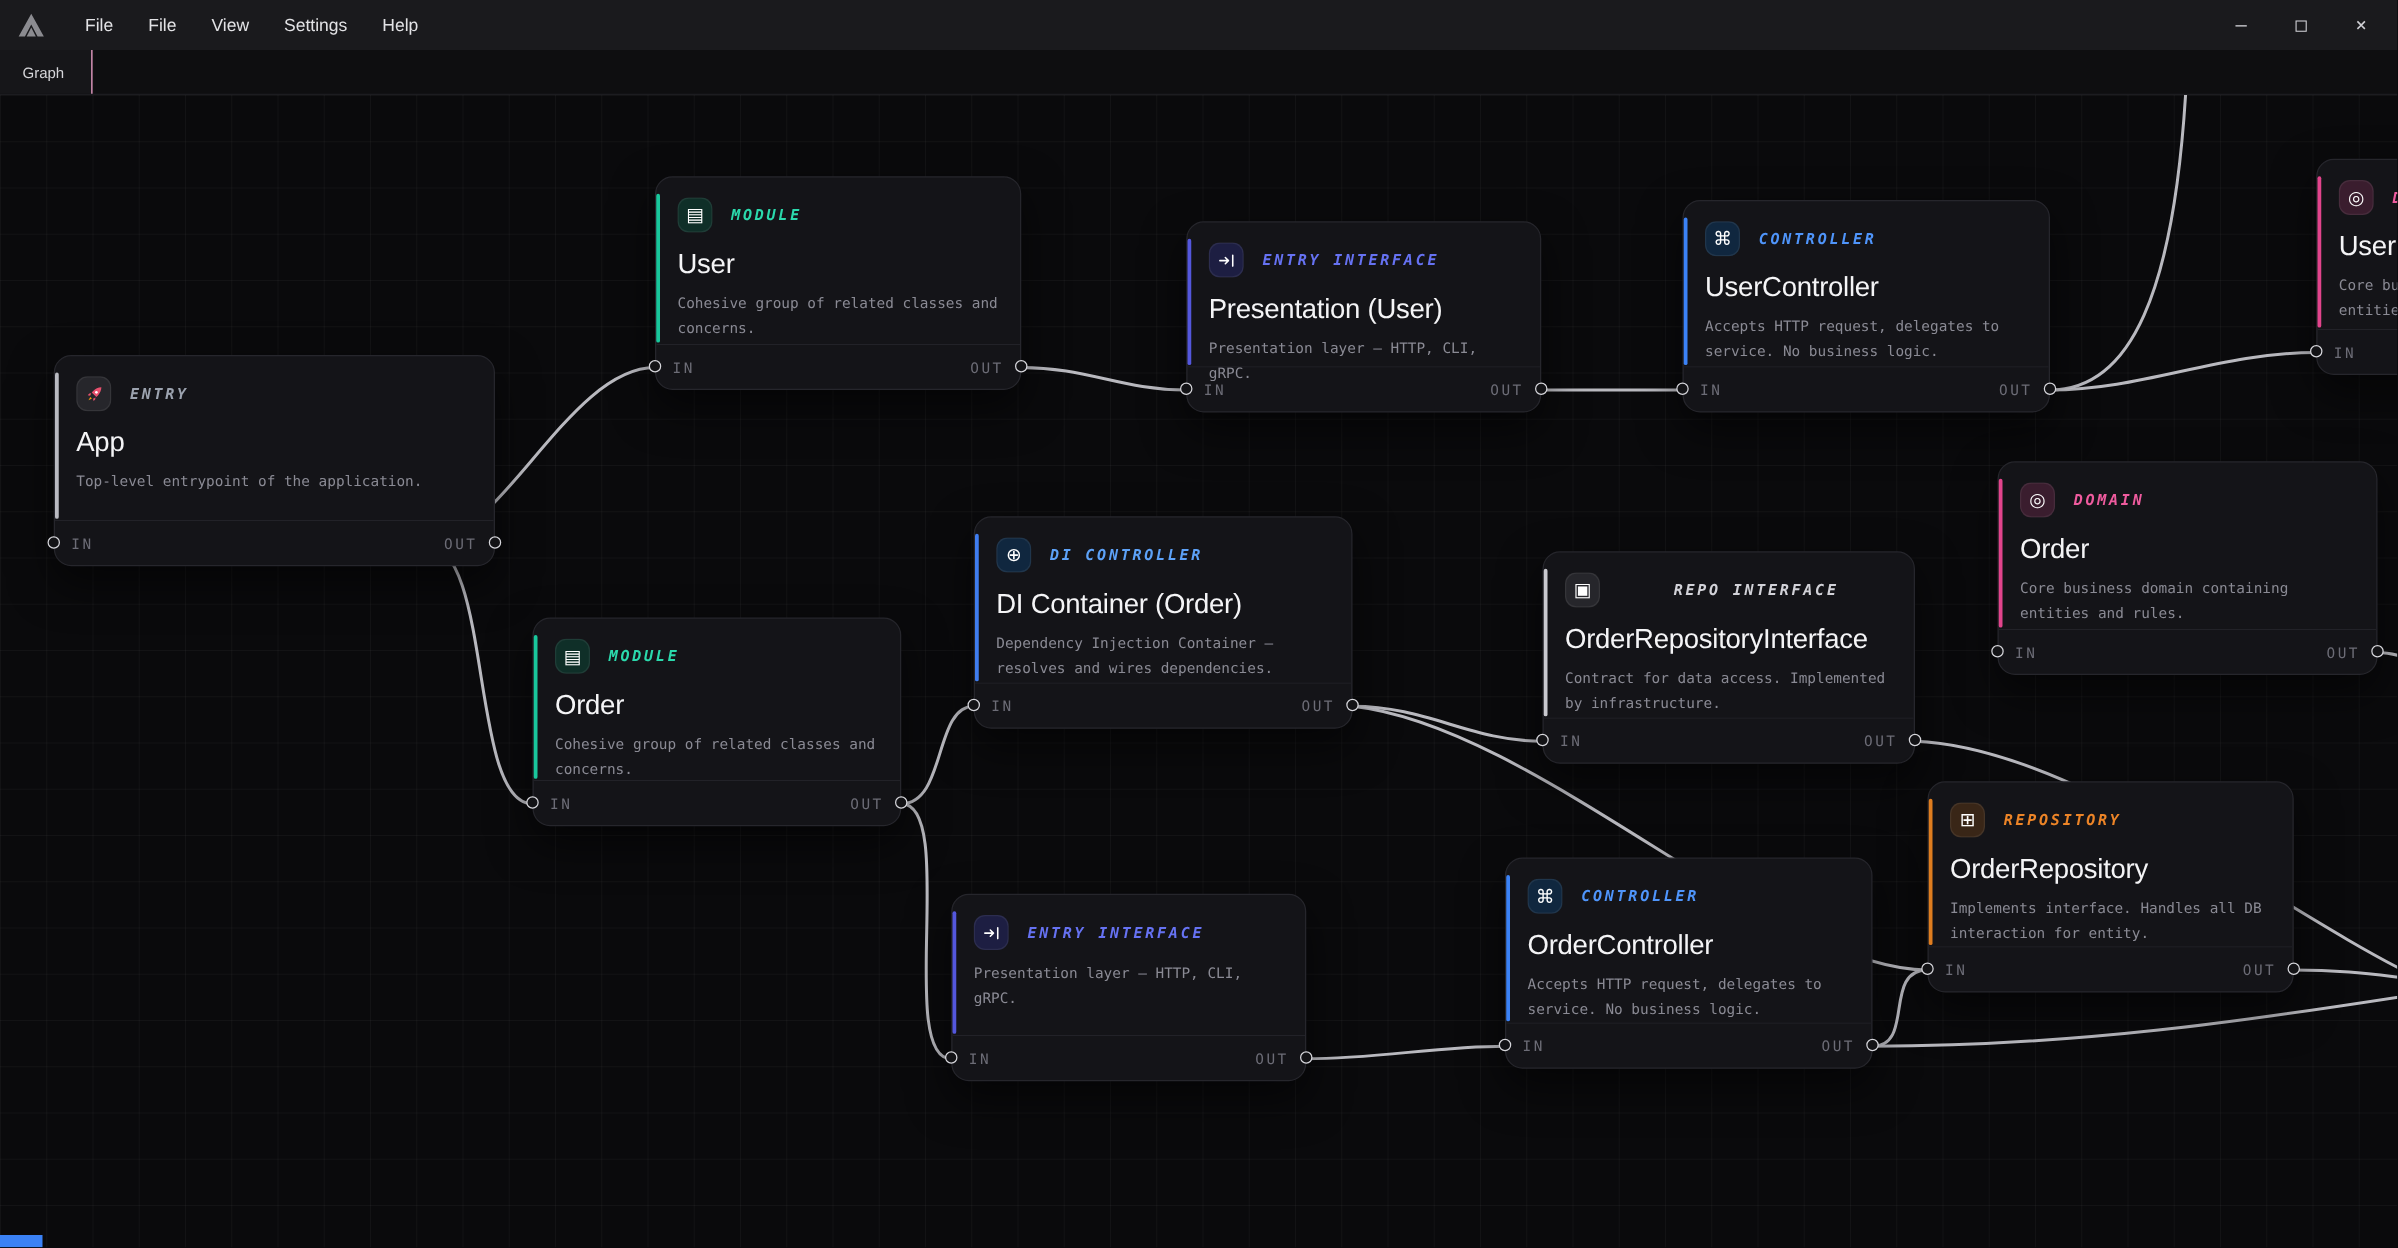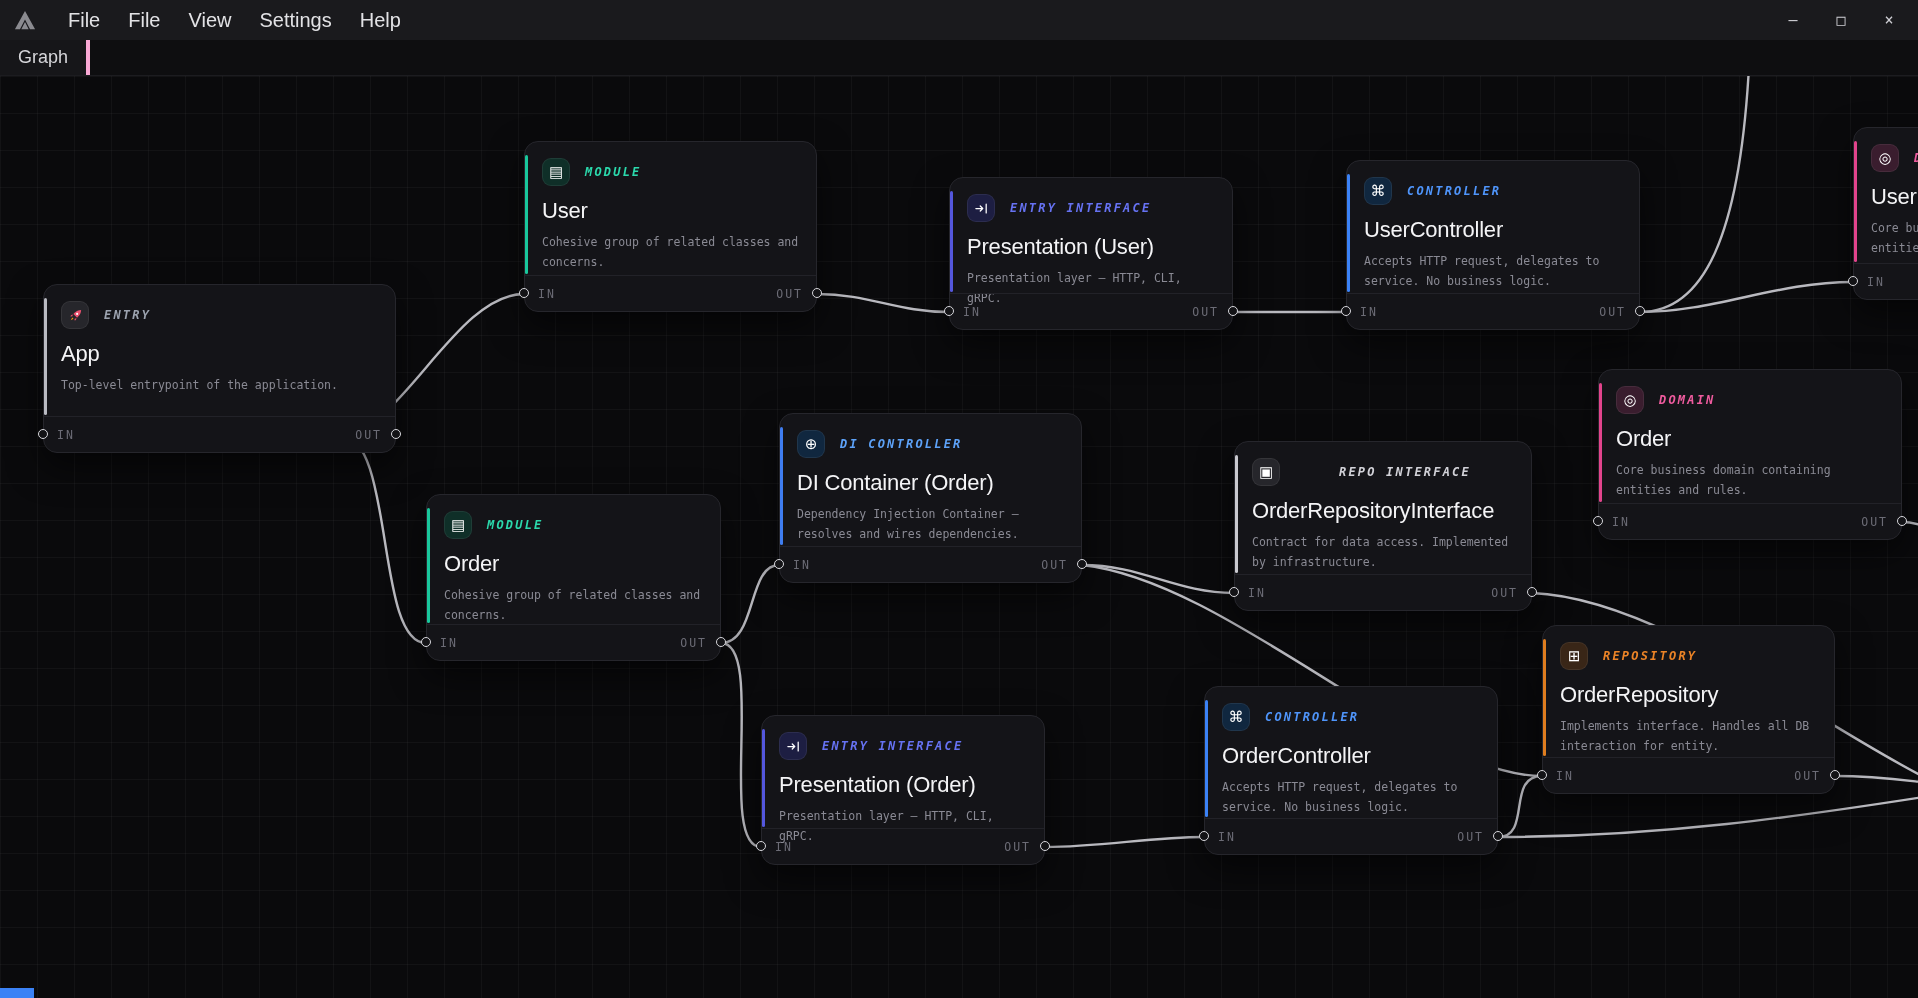--- a/index.html
+++ b/index.html
@@ -4,29 +4,29 @@
 <style>
   * { margin:0; padding:0; box-sizing:border-box; }
   html,body { width:1918px; height:998px; overflow:hidden; background:#0b0b0d;
               font-family:"Liberation Sans", sans-serif; }
 
   
   .titlebar { height:40px; background:#1a1a1d; display:flex; align-items:center;
               padding:0 12px 0 14px; color:#e6e6e9; }
   .logo { width:22px; height:20px; margin-right:22px; display:flex; align-items:center; }
   .menu { display:flex; gap:8px; }
-  .menu-item { font-size:20px; color:#e2e2e5; padding:4px 10px; border-radius:4px; cursor:default; }
+  .menu-item { font-size:14px; color:#e2e2e5; padding:4px 10px; border-radius:4px; cursor:default; }
   .win-controls { margin-left:auto; display:flex; gap:14px; }
   .win-btn { width:34px; height:28px; display:flex; align-items:center; justify-content:center;
              color:#cfcfd4; font-size:15px; font-family:"DejaVu Sans Mono", monospace; }
 
   
   .tabbar { height:36px; background:#0e0e10; display:flex; border-bottom:1px solid #1c1c20; }
   .tab { min-width:74px; padding:0 18px; display:flex; align-items:center;
-         background:#161619; border-right:4px solid #f9a8d4; color:#d6d6da; font-size:18px; }
+         background:#161619; border-right:1px solid #f9a8d4; color:#d6d6da; font-size:12px; }
 
   
   .canvas { position:relative; width:1918px; height:922px; background:#0a0a0c; overflow:hidden;
     background-image:
       linear-gradient(to right, rgba(255,255,255,0.035) 1px, transparent 1px),
       linear-gradient(to bottom, rgba(255,255,255,0.035) 1px, transparent 1px);
     background-size:37px 37px; }
   .edges { position:absolute; inset:0; z-index:1; }
   .edges path { fill:none; stroke:#c9c9cf; stroke-width:2.4px; stroke-linecap:round; opacity:.92; }
 
@@ -268,21 +268,20 @@
       <div class="node" style="left: 761px; top: 639px; width: 284px; height: 150px;">
         <div class="accent" style="background: rgb(84, 87, 221);"></div>
         <div class="node-head">
           <div class="chip" style="background: rgb(29, 30, 66);">
             <svg viewBox="0 0 24 24" fill="none" stroke="#fff" stroke-width="2" stroke-linecap="round">
               <path d="M3 12h11M14 12l-4-4M14 12l-4 4M19.5 5v14"></path>
             </svg>
           </div>
           <span class="type-label" style="color: rgb(102, 114, 242);">ENTRY INTERFACE</span>
         </div>
-        <div class="node-title">Presentation (Order)</div>
         <div class="node-desc">Presentation layer — HTTP, CLI, gRPC.</div>
         <div class="node-footer">
           <span>IN</span>
           <span>OUT</span>
         </div>
         <span class="port-dot port-in"></span>
         <span class="port-dot port-out"></span>
       </div>
       <div class="node" style="left: 1204px; top: 610px; width: 294px; height: 169px;">
         <div class="accent" style="background: rgb(59, 130, 246);"></div>

